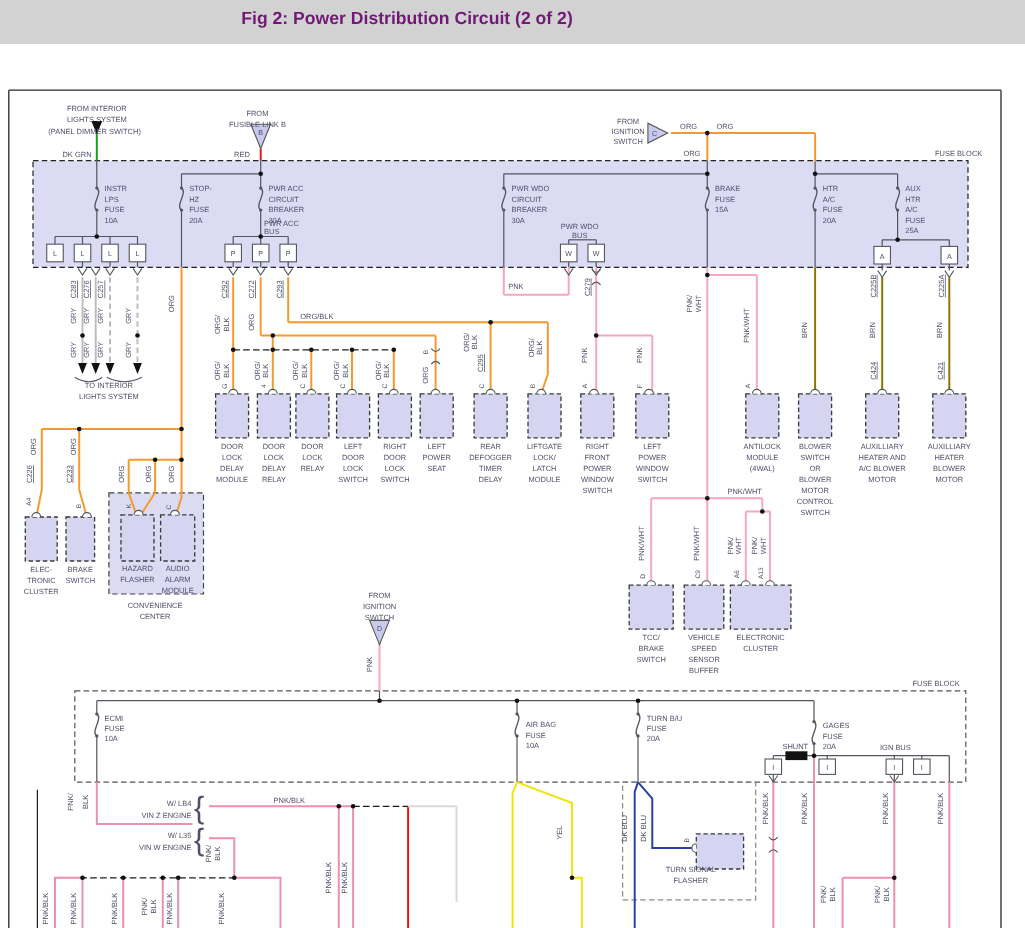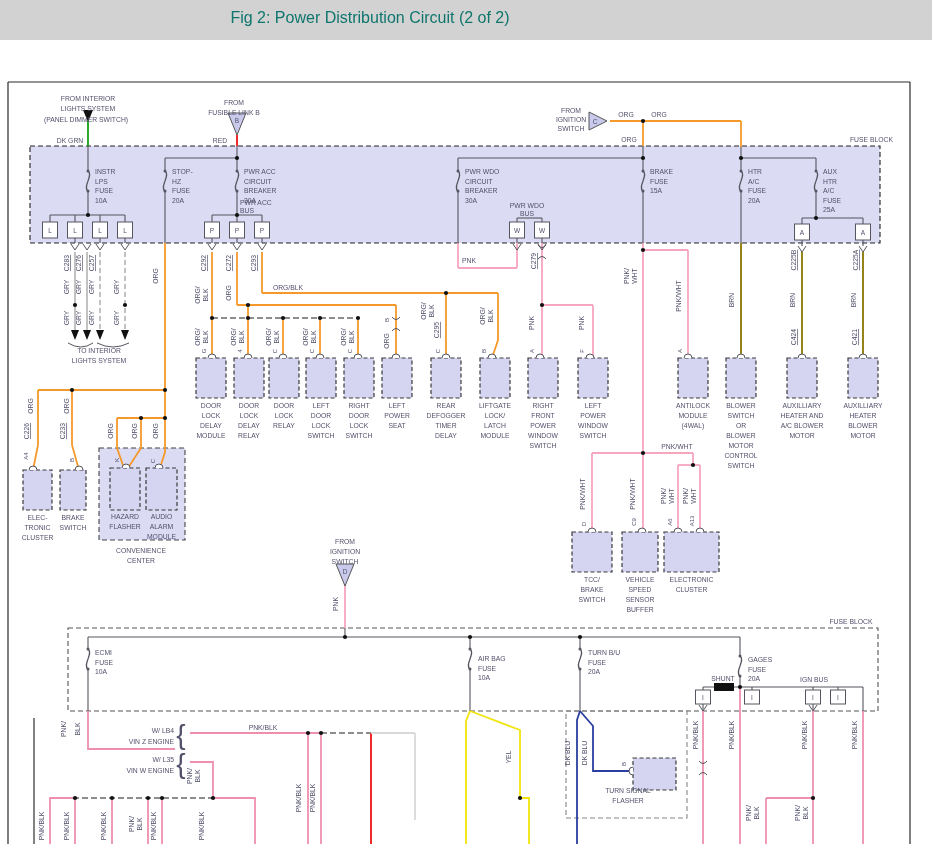--- a/index.html
+++ b/index.html
@@ -598,15 +598,15 @@
       <text x="636" y="522" font-size="6" fill="#50506b" text-anchor="middle" transform="rotate(-90 636 522)">C9</text>
       <text x="672" y="522" font-size="6" fill="#50506b" text-anchor="middle" transform="rotate(-90 672 522)">A6</text>
       <text x="694" y="521" font-size="6" fill="#50506b" text-anchor="middle" transform="rotate(-90 694 521)">A13</text>
       <text x="28" y="456" font-size="6" fill="#50506b" text-anchor="middle" transform="rotate(-90 28 456)">A4</text>
       <text x="74" y="460" font-size="6" fill="#50506b" text-anchor="middle" transform="rotate(-90 74 460)">B</text>
       <text x="119" y="460" font-size="6" fill="#50506b" text-anchor="middle" transform="rotate(-90 119 460)">K</text>
       <text x="155" y="461" font-size="6" fill="#50506b" text-anchor="middle" transform="rotate(-90 155 461)">C</text>
       <text x="626" y="764" font-size="6" fill="#50506b" text-anchor="middle" transform="rotate(-90 626 764)">B</text>
     </svg>
   <div id="titlebar" style="background: rgb(210, 210, 210);">
-    <span style="color: #0f766e;">Fig 2: Power Distribution Circuit (2 of 2)</span>
+    <span style="color: #701a75; font-weight: bold;">Fig 2: Power Distribution Circuit (2 of 2)</span>
   </div>
 </div>
 
 </body></html>

